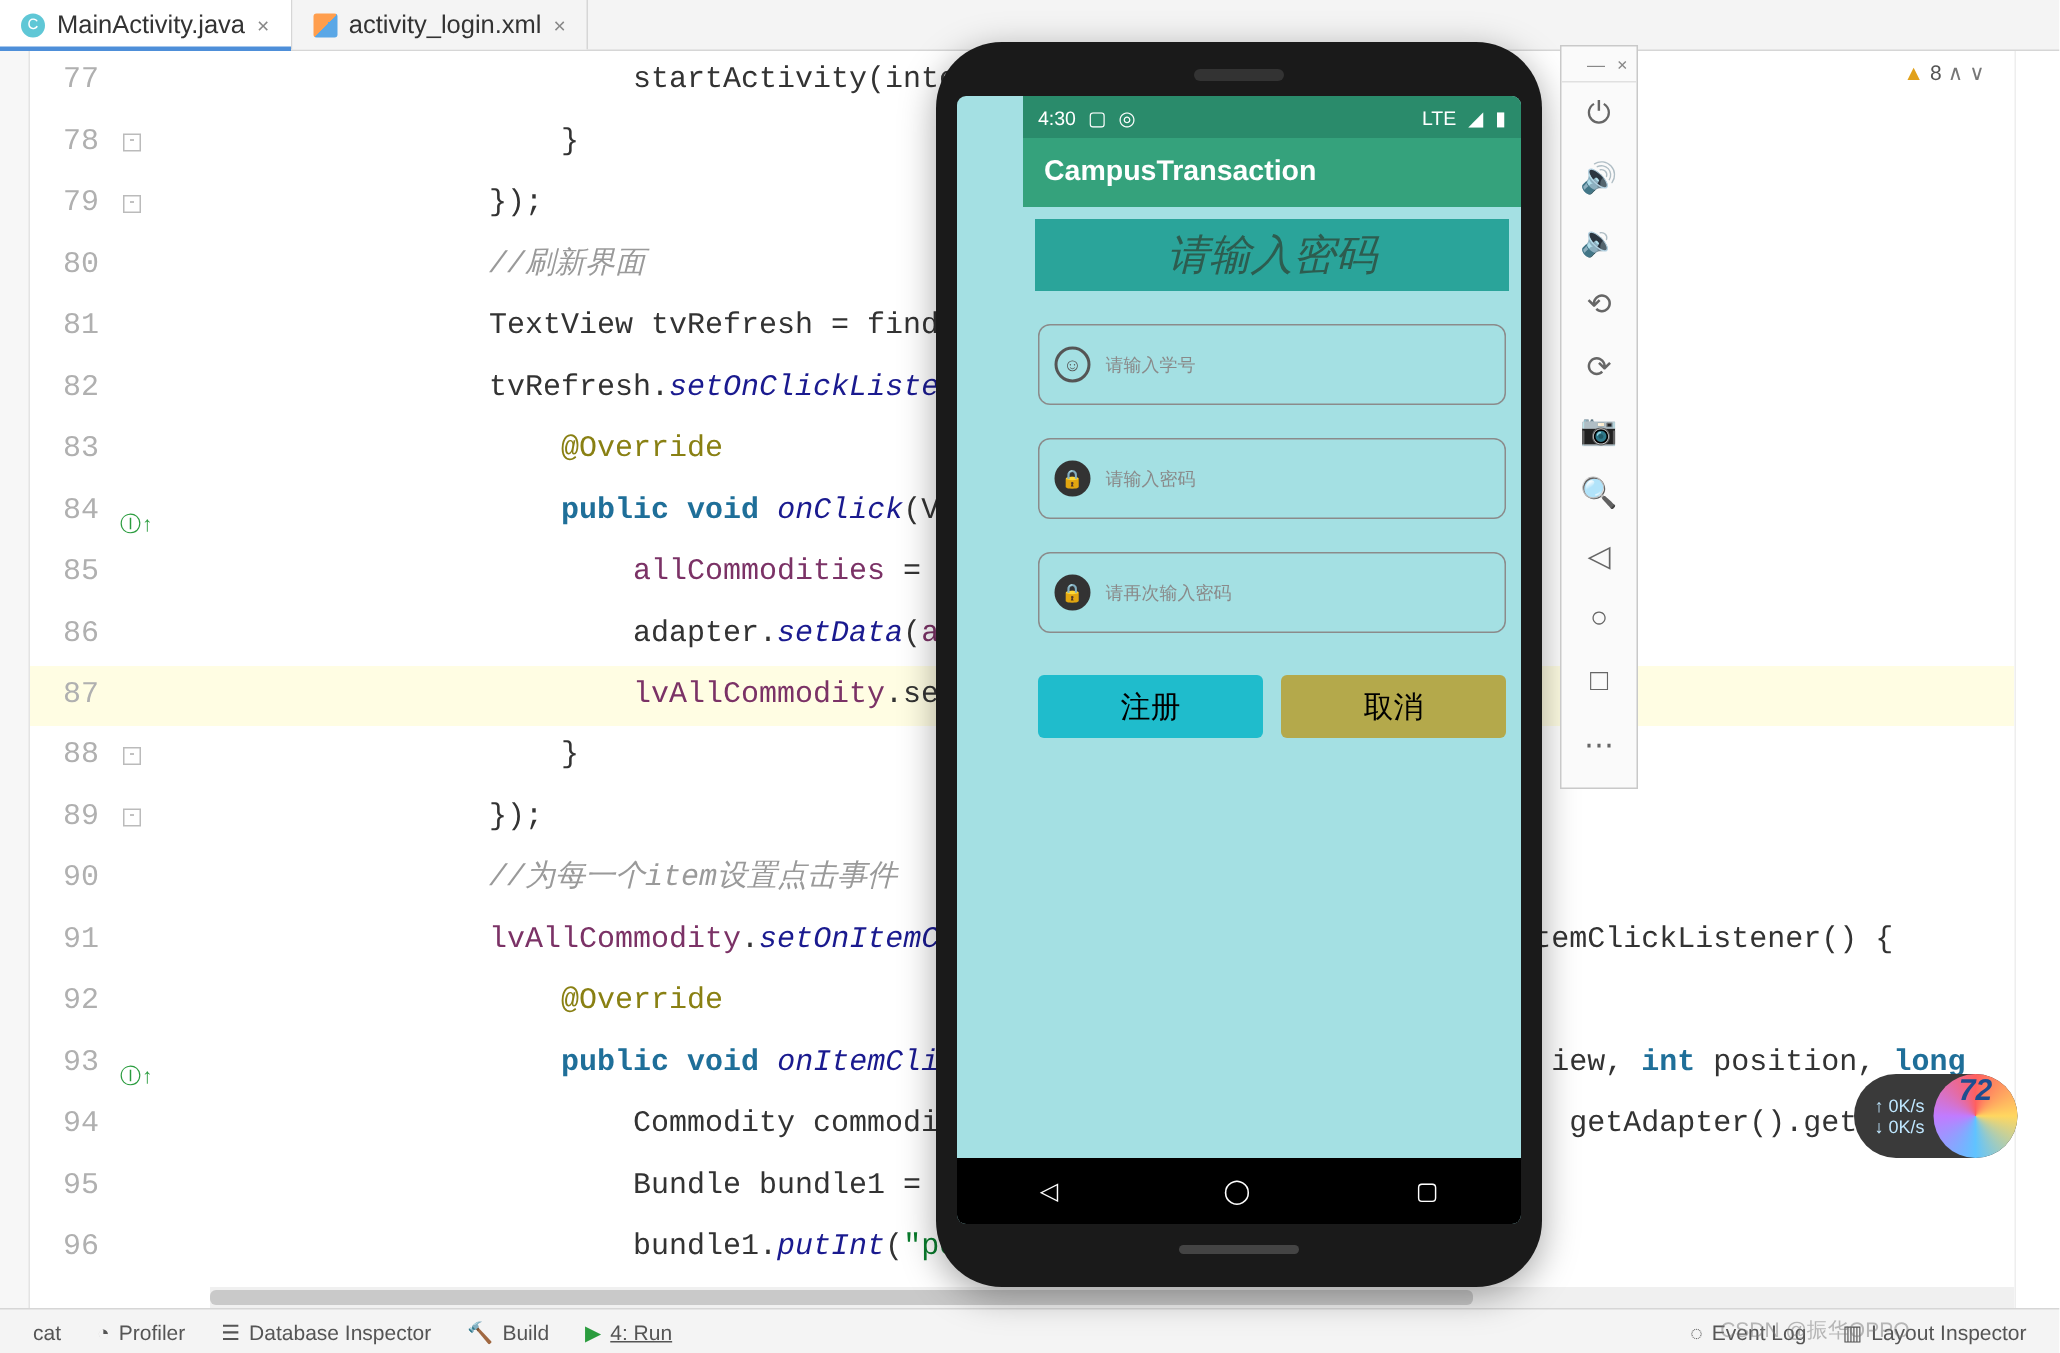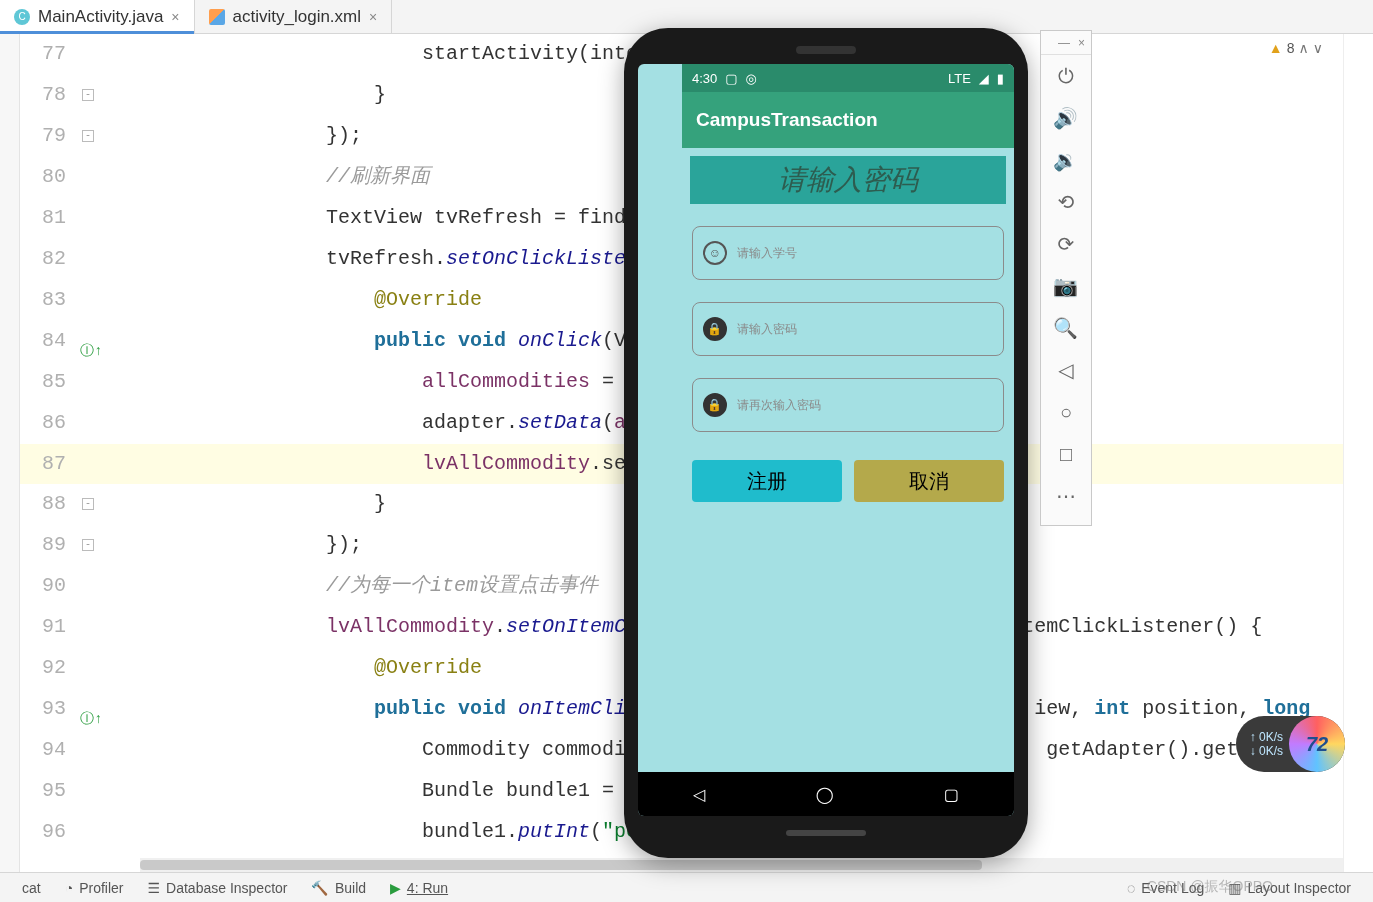--- a/index.html
+++ b/index.html
@@ -218,21 +218,21 @@
     background: #2a8b6b;
     color: #fff;
     display: flex;
     align-items: center;
     justify-content: space-between;
     padding: 0 10px;
     font-size: 13px;
   }
   .status-left, .status-right { display:flex; gap:8px; align-items:center; }
   .app-bar {
-    height: 56px;
+    height: 46px;
     background: #35a27c;
     color: #fff;
     display: flex;
     align-items: center;
     padding-left: 14px;
     font-size: 19px;
     font-weight: 600;
   }
   .app-title-band {
     margin: 8px;
@@ -350,21 +350,21 @@
     padding-left: 14px;
     color:#bfe7ff;
     font-size: 12px;
   }
   .speed-widget .sp-col { display:flex; flex-direction:column; line-height:14px; padding-right:6px;}
   .speed-badge {
     width: 56px; height:56px;
     border-radius:50%;
     background: conic-gradient(#ff6060, #ffd760, #60c3ff, #c17bff, #ff6060);
     display:flex;
-    align-items:center;
+    align-items:flex-start;
     justify-content:center;
     font-size: 20px;
     font-weight: bold;
     color:#1e4e8f;
     font-style: italic;
   }
 
   .watermark {
     position:absolute;
     right: 100px;

